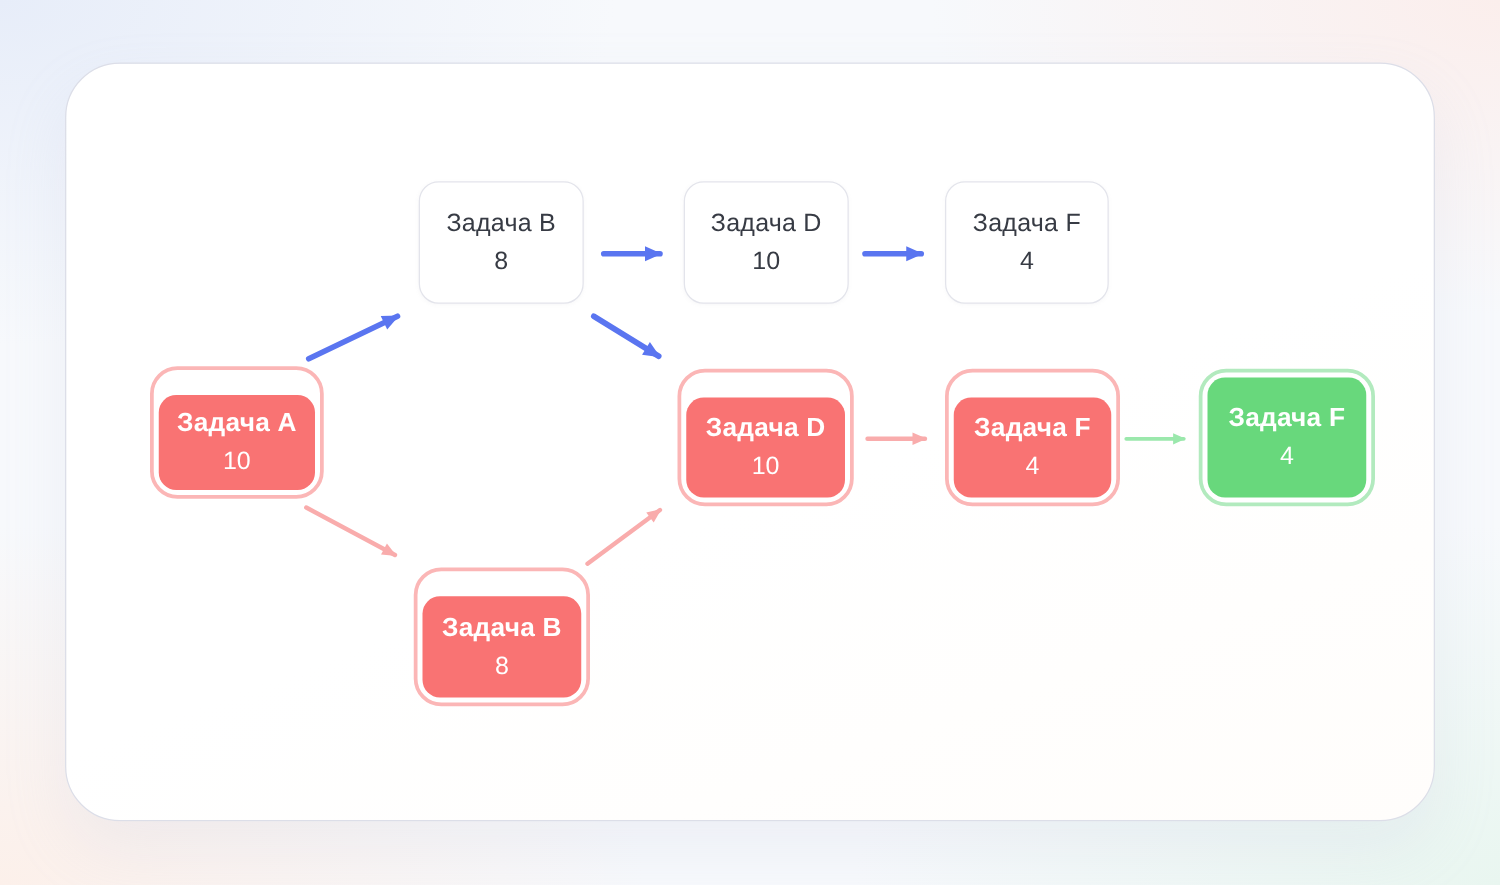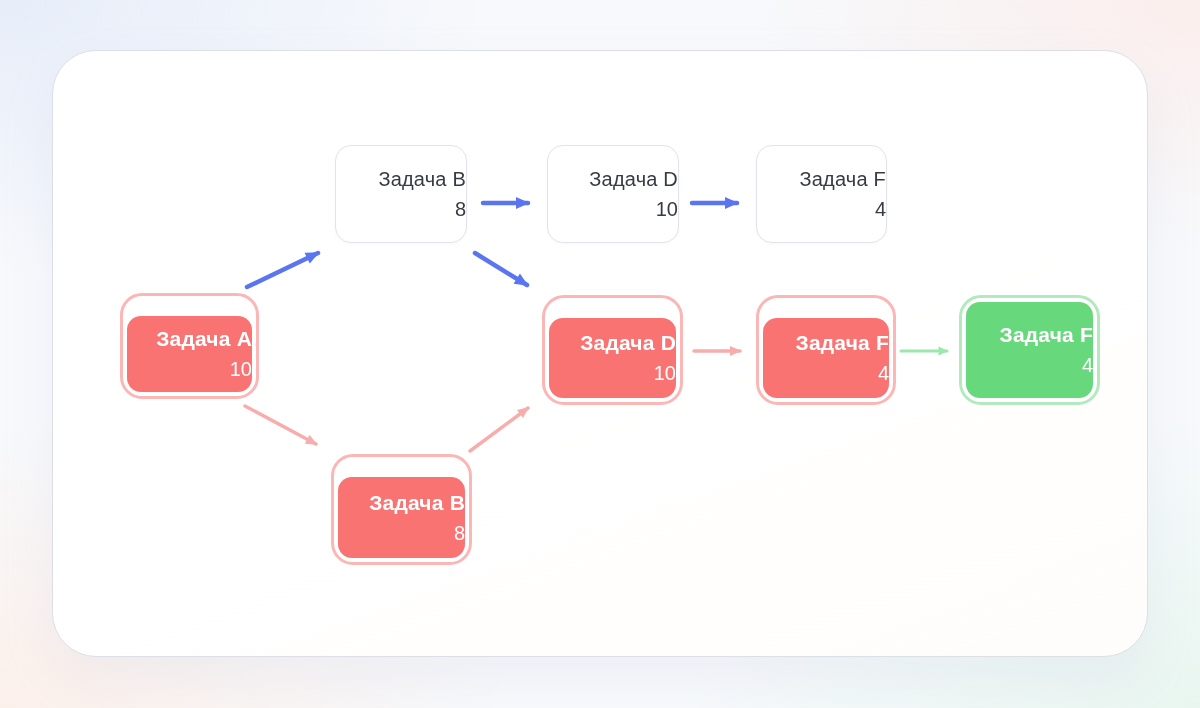--- a/index.html
+++ b/index.html
@@ -30,21 +30,21 @@
   .stage{position:absolute; inset:0;}
   .edges{position:absolute; inset:0; width:1200px; height:708px; pointer-events:none;}
   .edge-blue{stroke:var(--arrow-blue); stroke-width:4.5; stroke-linecap:round;}
   .edge-pink{stroke:var(--arrow-pink); stroke-width:3.5; stroke-linecap:round;}
   .edge-green{stroke:var(--arrow-green); stroke-width:3; stroke-linecap:round;}
   .head-blue{fill:var(--arrow-blue);}
   .head-pink{fill:var(--arrow-pink);}
   .head-green{fill:var(--arrow-green);}
   .node{position:absolute; display:flex; border-radius:20px;}
   .node-inner{
-    flex:1; display:flex; flex-direction:column; align-items:flex-end; justify-content:center;
+    flex:1; display:flex; flex-direction:column; align-items:center; justify-content:center;
     gap:7px; border-radius:14px; text-align:center;
   }
   .node.plain{
     background:#FFFFFF; border:1.5px solid var(--plain-border); border-radius:16px;
     box-shadow:0 1px 3px rgba(150,155,175,.07);
   }
   .node.plain .node-inner{background:transparent; color:var(--plain-text);}
   .node.critical{background:#FFFFFF; border:3px solid var(--critical-ring); padding:4px; border-radius:22px;}
   .node.critical .node-inner{background:var(--critical-fill); color:var(--node-text);margin-top:16px;}
   .node.done{background:#FFFFFF; border:3px solid var(--done-ring); padding:4px; border-radius:22px;}

